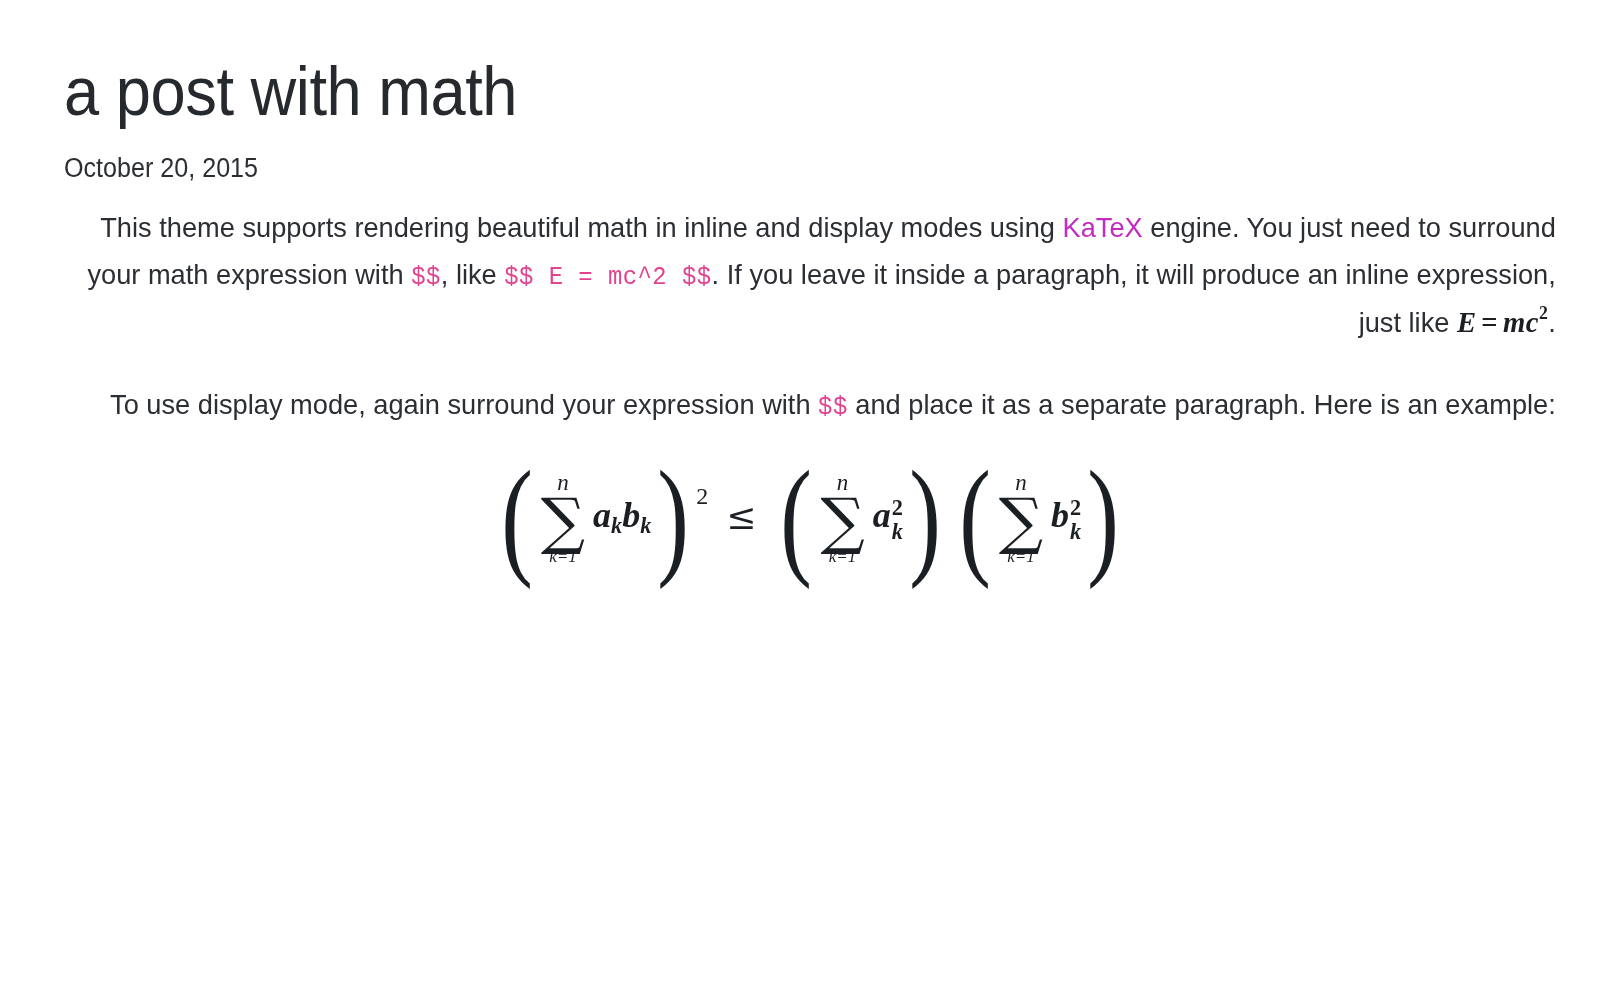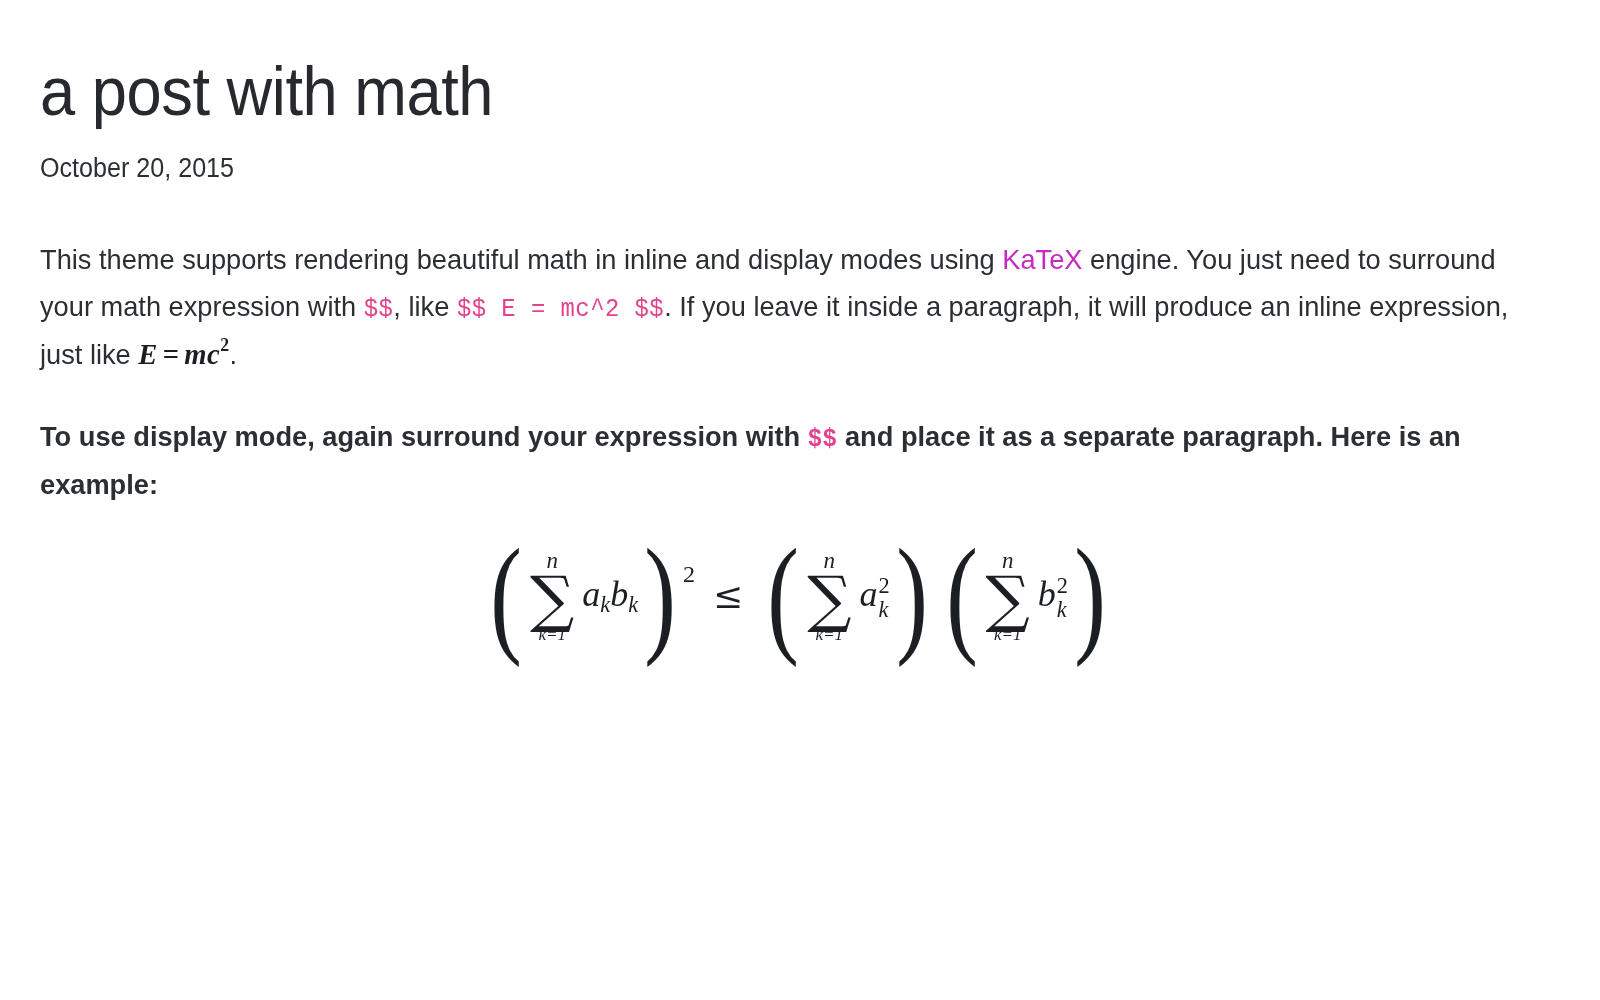--- a/index.html
+++ b/index.html
@@ -10,21 +10,21 @@
   body {
     width: 1600px;
     height: 1000px;
     overflow: hidden;
     font-family: "Liberation Sans", "DejaVu Sans", sans-serif;
     color: #24292e;
     -webkit-font-smoothing: antialiased;
   }
 
   .page {
-    padding: 56px 44px 0 40px;
+    padding: 56px 44px 0 64px;
     box-sizing: border-box;
     width: 1600px;
   }
 
   .post-title {
     font-family: "Liberation Sans", "DejaVu Sans", sans-serif;
     font-weight: 300;
     font-size: 68px;
     line-height: 1.05;
     letter-spacing: -0.5px;
@@ -39,34 +39,34 @@
     font-size: 27px;
     font-weight: 400;
     color: #2b2f33;
     margin-top: 26px;
     transform: scaleX(0.93);
     transform-origin: left center;
     white-space: nowrap;
   }
 
   .post-body {
-    margin-top: 52px;
+    margin-top: 20px;
     font-size: 28.5px;
     line-height: 1.62;
     color: #2b2f33;
     max-width: 1527px;
+    text-align: right;
   }
 
   .post-body p {
     margin: 0 0 34px 0;
   }
 
   .post-body p.tight {
     margin-bottom: 30px;
-    font-weight: bold;
   }
 
   .para-inner {
     display: block;
     transform: scaleX(0.955);
     transform-origin: left top;
     width: 104.7%;
   }
 
   a.link {
@@ -164,20 +164,21 @@
     white-space: nowrap;
   }
 
   .operand {
     font-style: italic;
     font-size: 36px;
     margin-left: 6px;
     white-space: nowrap;
     position: relative;
     top: -2px;
+    font-weight: bold;
   }
   .operand sub {
     font-size: 0.62em;
     font-style: italic;
     vertical-align: -0.28em;
   }
   .sub-sup {
     display: inline-flex;
     flex-direction: column;
     vertical-align: middle;

